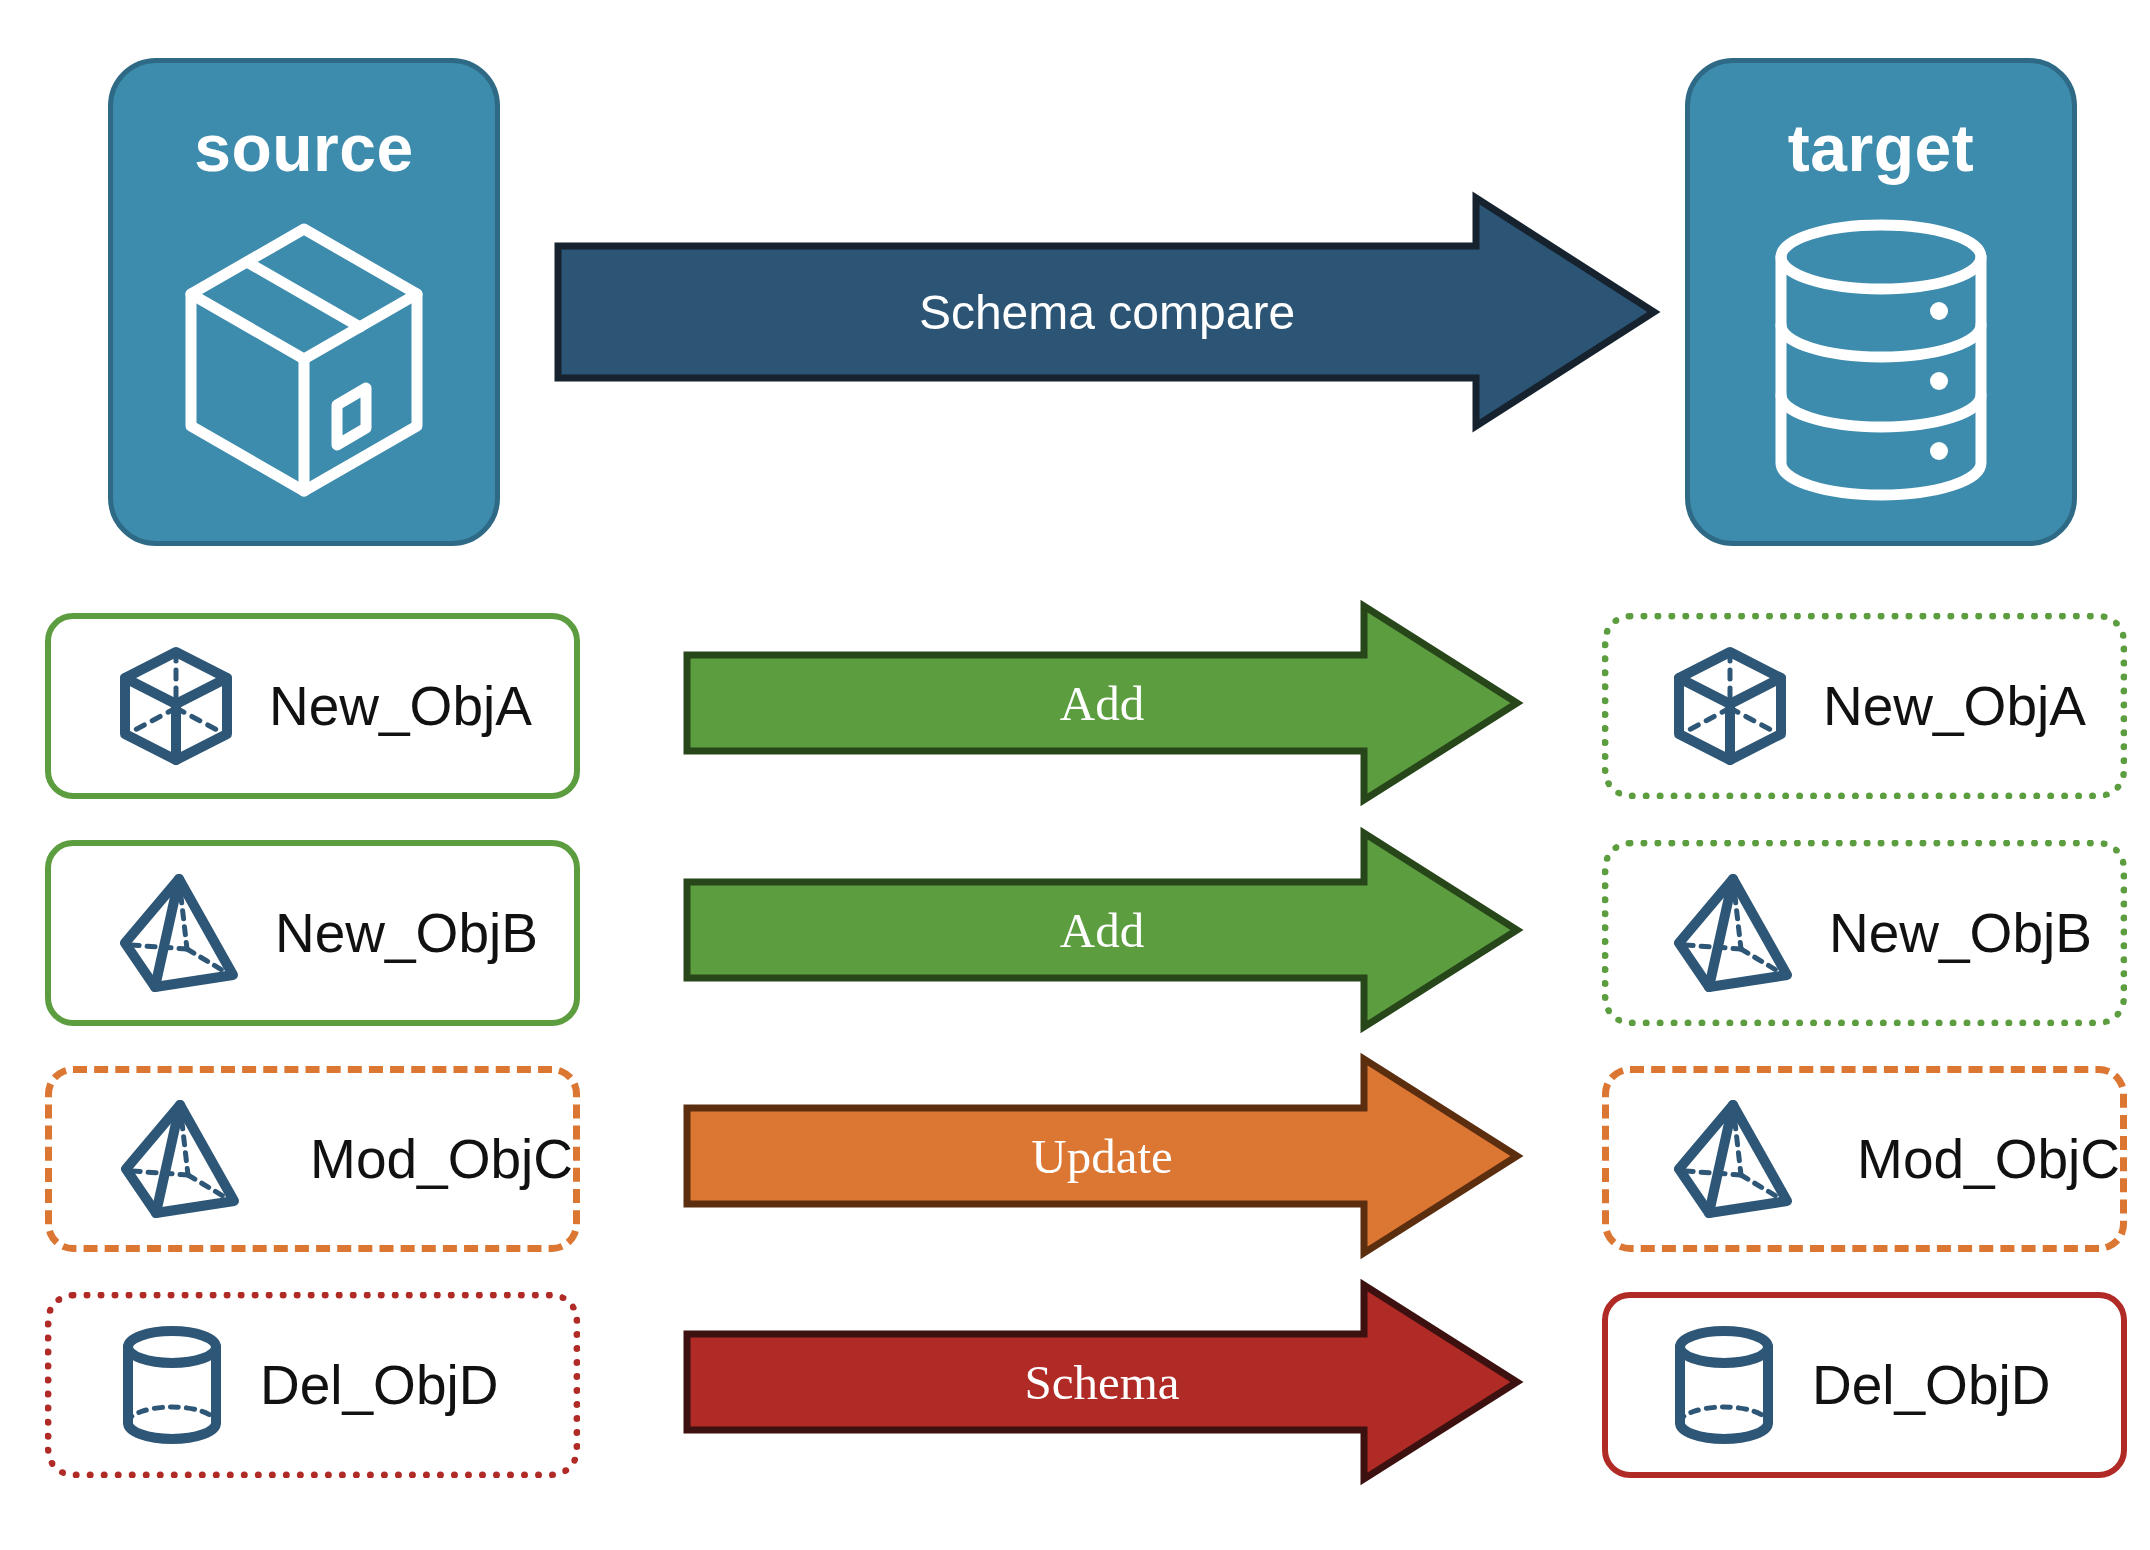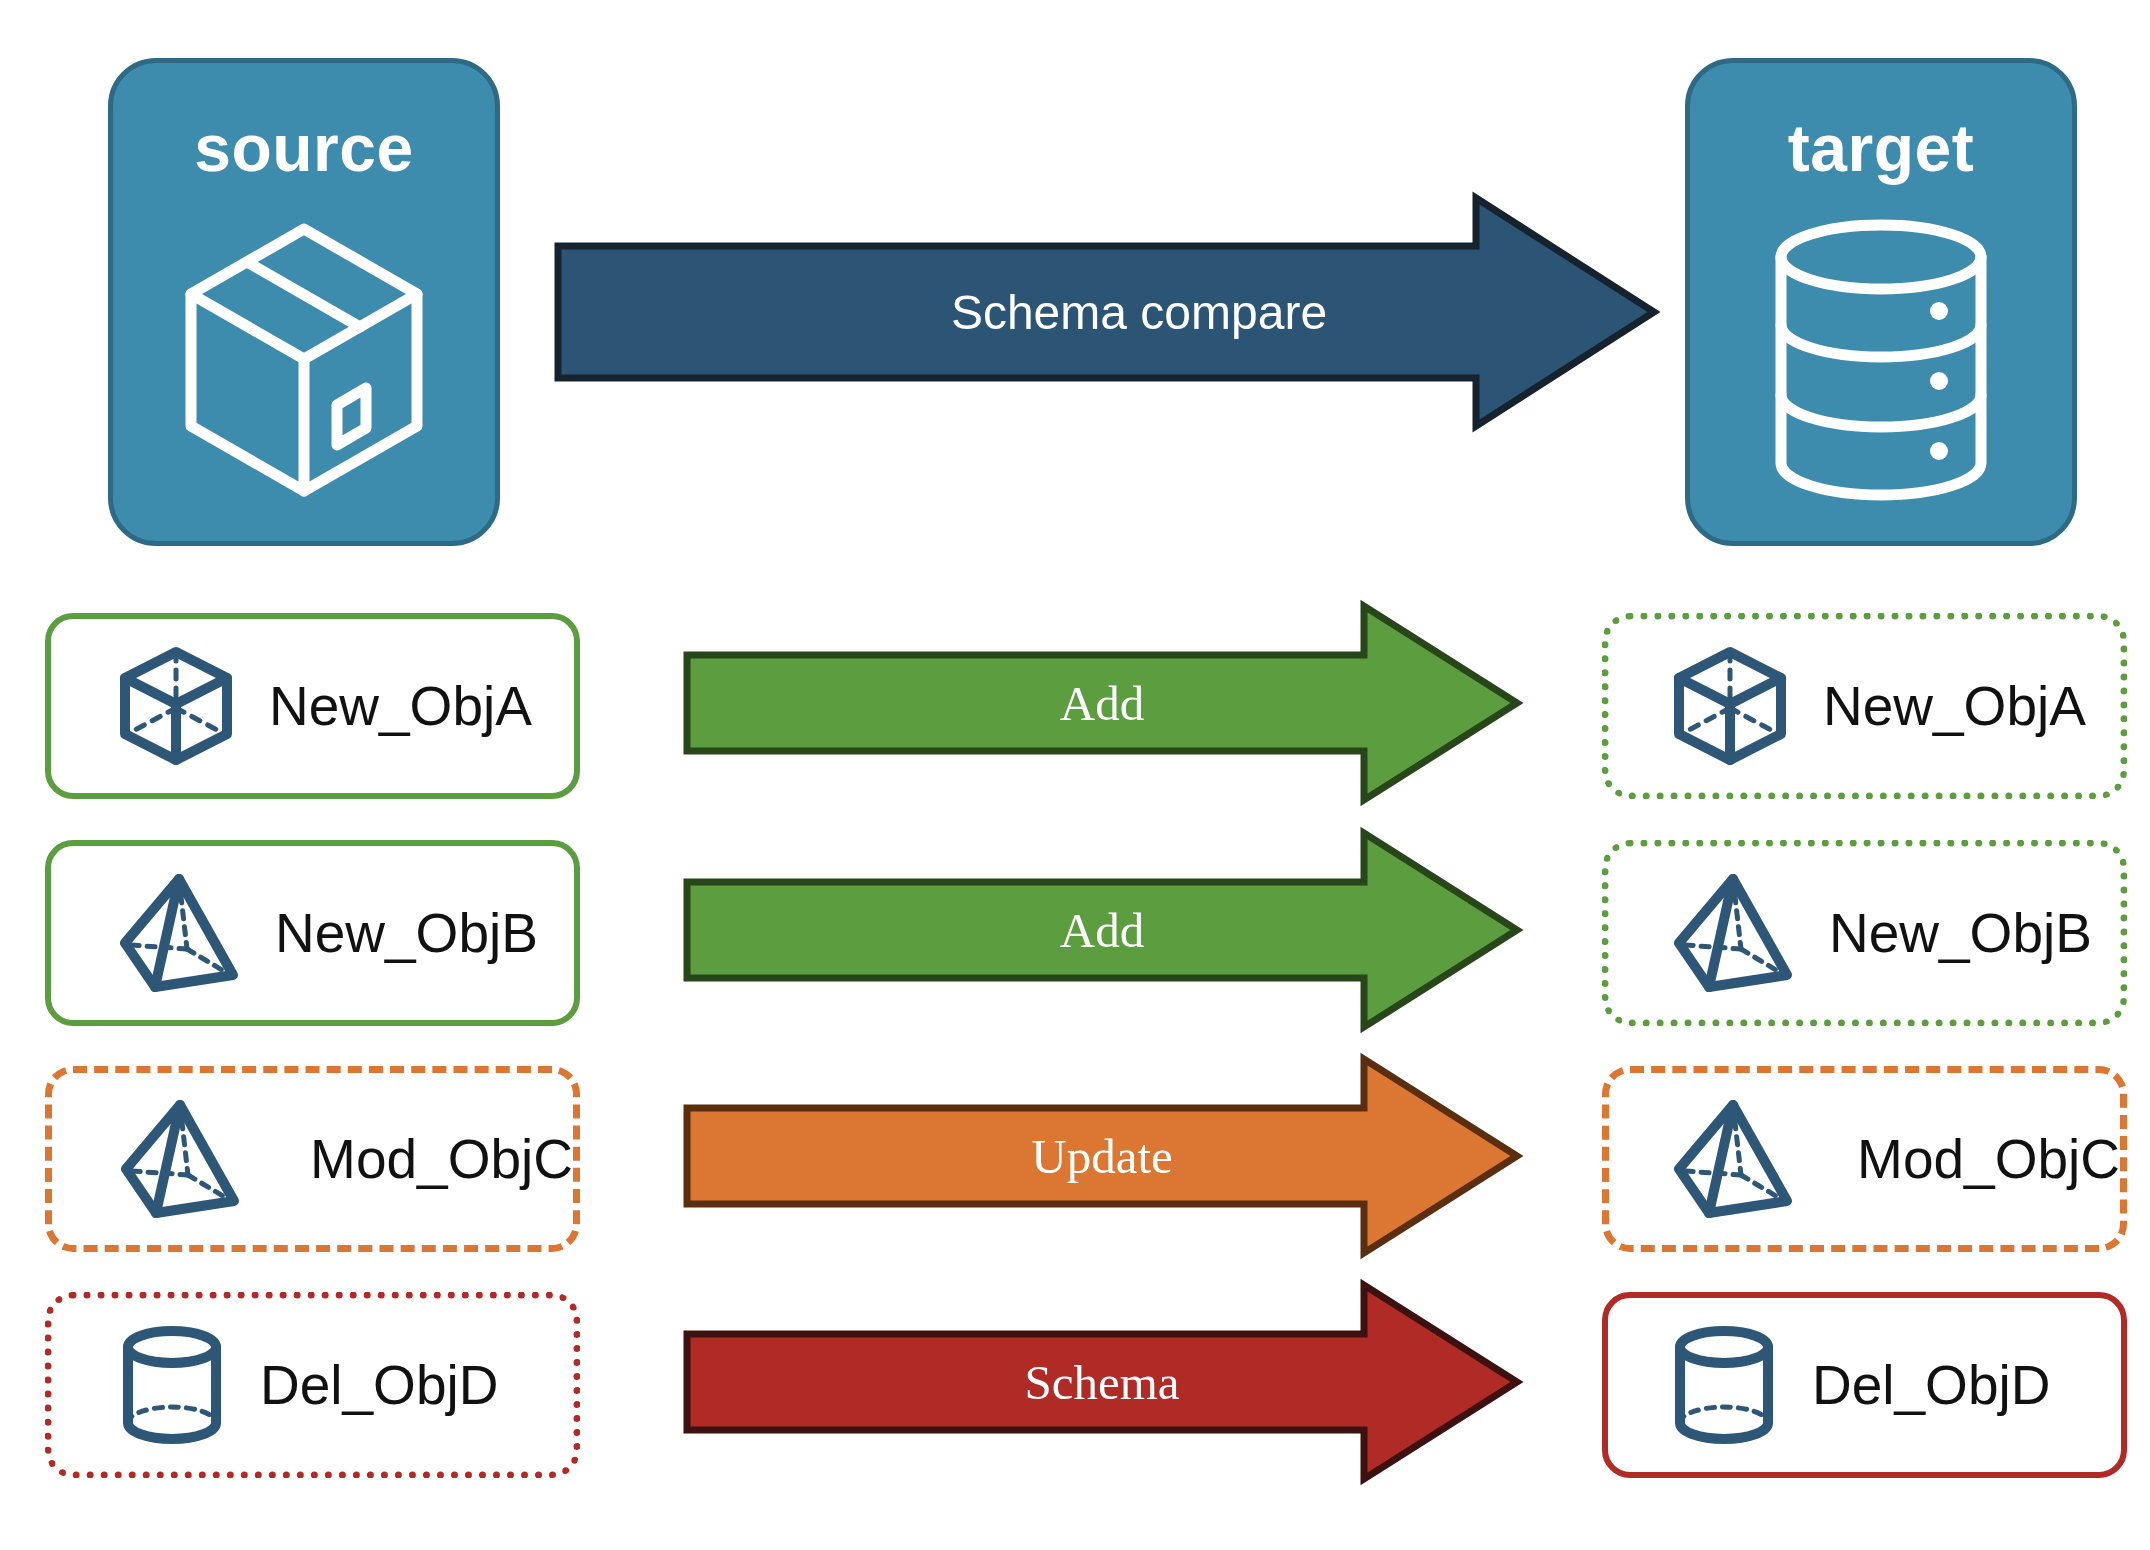--- a/index.html
+++ b/index.html
@@ -15,21 +15,21 @@
                margin-top:52px;letter-spacing:.5px;}
   .panel-icon{margin-top:34px;}
   #panel-source{left:108px;top:58px;width:392px;height:488px;}
   #panel-target{left:1685px;top:58px;width:392px;height:488px;}
 
   
   #schema-arrow{position:absolute;left:556px;top:196px;width:1102px;height:232px;}
   .arrow-label{position:absolute;left:0;top:0;width:100%;height:100%;
                display:flex;align-items:center;justify-content:center;
                color:#ffffff;font-size:48px;pointer-events:none;}
-  #schema-arrow .arrow-label{justify-content:center;padding-right:120px;margin-left:32px;}
+  #schema-arrow .arrow-label{justify-content:center;padding-right:120px;}
 
   
   .row{position:absolute;left:0;width:2150px;height:200px;}
   #row-0{top:613px;}
   #row-1{top:840px;}
   #row-2{top:1066px;}
   #row-3{top:1292px;}
 
   .obj-box{position:absolute;box-sizing:border-box;border-radius:28px;
            background:#ffffff;display:flex;align-items:center;}

